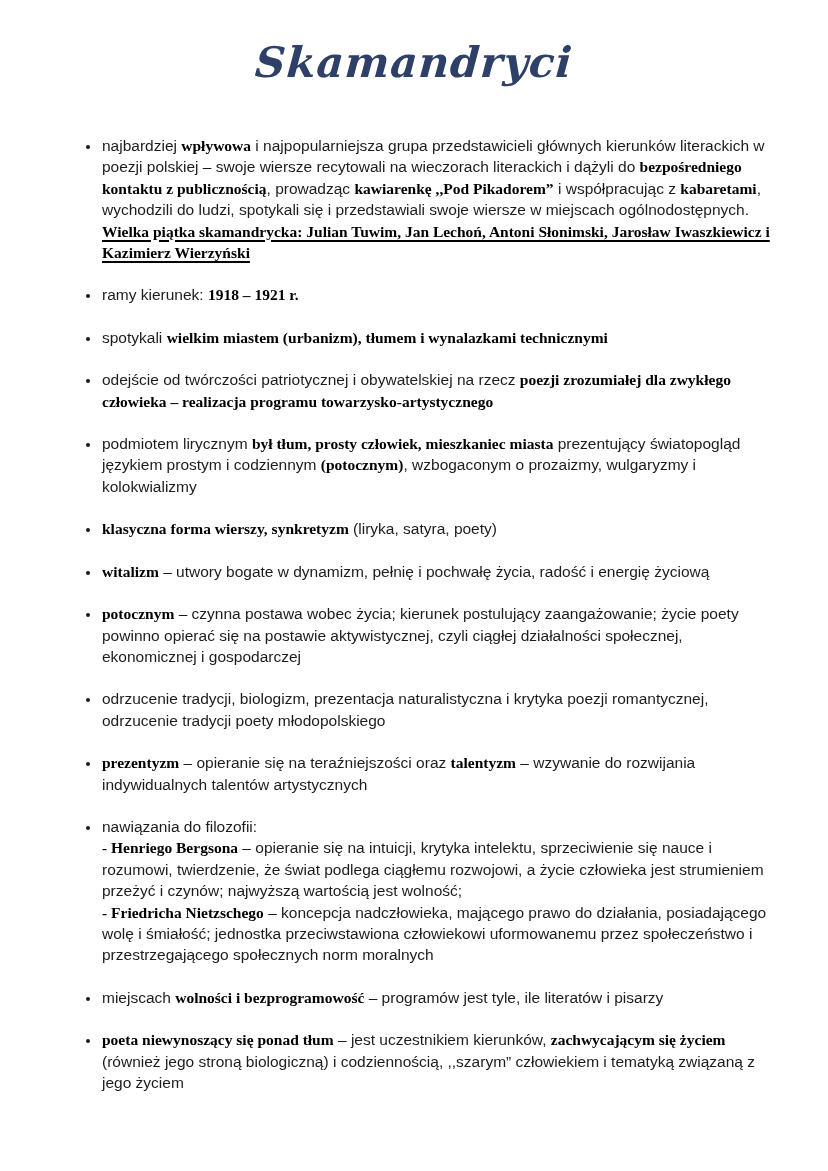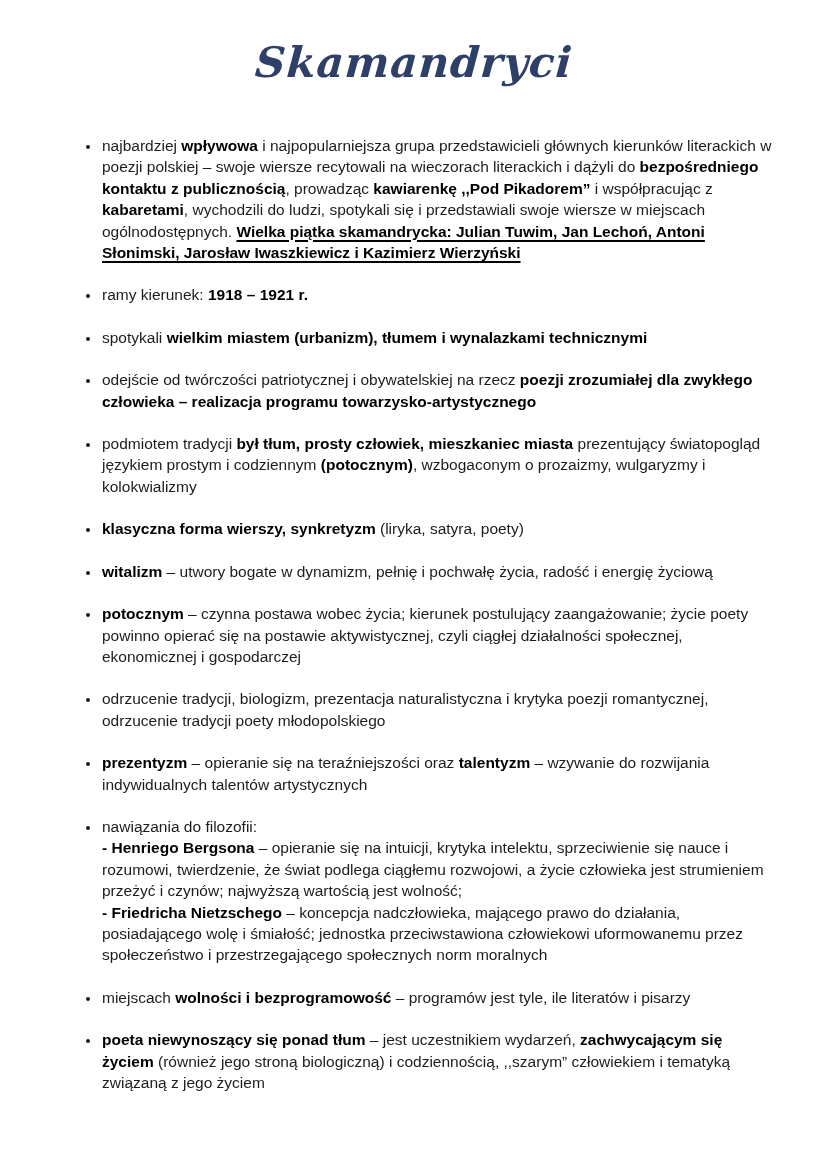--- a/index.html
+++ b/index.html
@@ -43,40 +43,41 @@
     margin-bottom: 21px;
     padding-left: 1px;
   }
   ul.notes li::marker {
     color: #1c1c1c;
     font-size: 14px;
   }
   .bold {
     font-weight: bold;
     color: #000000;
+    font-family: Liberation Serif, serif;
   }
   .underline {
     text-decoration: underline;
     text-decoration-thickness: 1.5px;
     text-underline-offset: 3px;
   }
 </style>
 </head>
 <body>
 
 <div class="page">
   <h1 class="title">Skamandryci</h1>
   <ul class="notes">
       <li><span>najbardziej </span><span class="bold">wpływowa</span><span> i najpopularniejsza grupa przedstawicieli głównych kierunków literackich w poezji polskiej – swoje wiersze recytowali na wieczorach literackich i dążyli do </span><span class="bold">bezpośredniego kontaktu z publicznością</span><span>, prowadząc </span><span class="bold">kawiarenkę ,,Pod Pikadorem”</span><span> i współpracując z </span><span class="bold">kabaretami</span><span>, wychodzili do ludzi, spotykali się i przedstawiali swoje wiersze w miejscach ogólnodostępnych. </span><span class="bold underline">Wielka piątka skamandrycka: Julian Tuwim, Jan Lechoń, Antoni Słonimski, Jarosław Iwaszkiewicz i Kazimierz Wierzyński</span></li>
       <li><span>ramy kierunek: </span><span class="bold">1918 – 1921 r.</span></li>
       <li><span>spotykali </span><span class="bold">wielkim miastem (urbanizm), tłumem i wynalazkami technicznymi</span></li>
       <li><span>odejście od twórczości patriotycznej i obywatelskiej na rzecz </span><span class="bold">poezji zrozumiałej dla zwykłego człowieka – realizacja programu towarzysko-artystycznego</span></li>
-      <li><span>podmiotem tradycji </span><span class="bold">był tłum, prosty człowiek, mieszkaniec miasta</span><span> prezentujący światopogląd językiem prostym i codziennym </span><span class="bold">(potocznym)</span><span>, wzbogaconym o prozaizmy, wulgaryzmy i kolokwializmy</span></li>
+      <li><span>podmiotem lirycznym </span><span class="bold">był tłum, prosty człowiek, mieszkaniec miasta</span><span> prezentujący światopogląd językiem prostym i codziennym </span><span class="bold">(potocznym)</span><span>, wzbogaconym o prozaizmy, wulgaryzmy i kolokwializmy</span></li>
       <li><span class="bold">klasyczna forma wierszy, synkretyzm</span><span> (liryka, satyra, poety)</span></li>
       <li><span class="bold">witalizm</span><span> – utwory bogate w dynamizm, pełnię i pochwałę życia, radość i energię życiową</span></li>
       <li><span class="bold">potocznym</span><span> – czynna postawa wobec życia; kierunek postulujący zaangażowanie; życie poety powinno opierać się na postawie aktywistycznej, czyli ciągłej działalności społecznej, ekonomicznej i gospodarczej</span></li>
       <li><span>odrzucenie tradycji, biologizm, prezentacja naturalistyczna i krytyka poezji romantycznej, odrzucenie tradycji poety młodopolskiego</span></li>
       <li><span class="bold">prezentyzm</span><span> – opieranie się na teraźniejszości oraz </span><span class="bold">talentyzm</span><span> – wzywanie do rozwijania indywidualnych talentów artystycznych</span></li>
       <li><span>nawiązania do filozofii:</span><br><span class="bold">- Henriego Bergsona</span><span> – opieranie się na intuicji, krytyka intelektu, sprzeciwienie się nauce i rozumowi, twierdzenie, że świat podlega ciągłemu rozwojowi, a życie człowieka jest strumieniem przeżyć i czynów; najwyższą wartością jest wolność;</span><br><span class="bold">- Friedricha Nietzschego</span><span> – koncepcja nadczłowieka, mającego prawo do działania, posiadającego wolę i śmiałość; jednostka przeciwstawiona człowiekowi uformowanemu przez społeczeństwo i przestrzegającego społecznych norm moralnych</span></li>
       <li><span>miejscach </span><span class="bold">wolności i bezprogramowość</span><span> – programów jest tyle, ile literatów i pisarzy</span></li>
-      <li><span class="bold">poeta niewynoszący się ponad tłum</span><span> – jest uczestnikiem wydarzeń, </span><span class="bold">zachwycającym się życiem</span><span> (również jego stroną biologiczną) i codziennością, ,,szarym” człowiekiem i tematyką związaną z jego życiem</span></li>
+      <li><span class="bold">poeta niewynoszący się ponad tłum</span><span> – jest uczestnikiem kierunków, </span><span class="bold">zachwycającym się życiem</span><span> (również jego stroną biologiczną) i codziennością, ,,szarym” człowiekiem i tematyką związaną z jego życiem</span></li>
     </ul>
 </div>
 
 </body></html>

